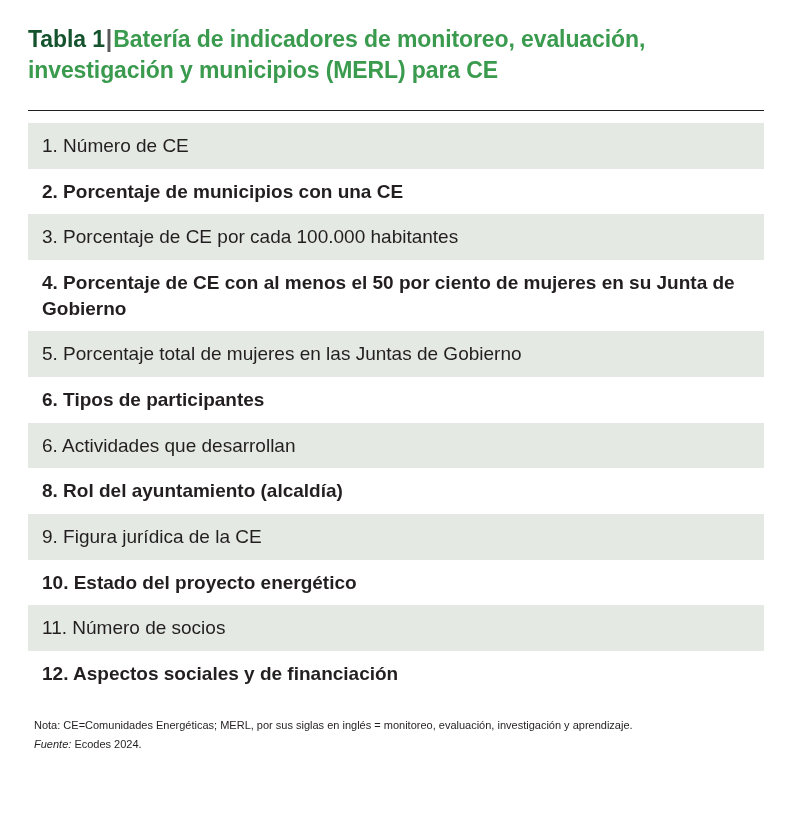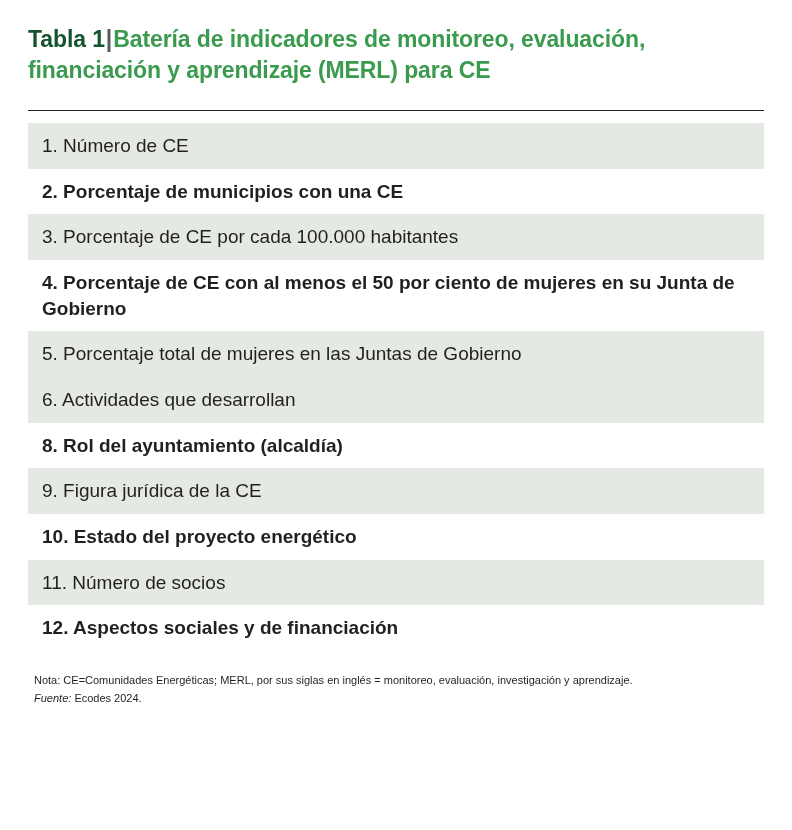--- a/index.html
+++ b/index.html
@@ -78,31 +78,32 @@
   .source-label {
     font-style: italic;
   }
 </style>
 </head>
 <body>
 
 <div class="page">
 
   <div class="table-title">
-    <span class="title-label">Tabla 1</span><span class="title-sep">|</span><span class="title-main">Batería de indicadores de monitoreo, evaluación, financiación y aprendizaje (MERL) para CE</span>
+    <span class="title-label">Tabla 1</span><span class="title-sep">|</span><span class="title-main">Batería de indicadores de monitoreo, evaluación, investigación y municipios (MERL) para CE</span>
   </div>
 
   <div class="rule"></div>
 
   <div class="rows">
     <div class="row shaded">1. Número de CE</div>
     <div class="row plain">2. Porcentaje de municipios con una CE</div>
     <div class="row shaded">3. Porcentaje de CE por cada 100.000 habitantes</div>
     <div class="row plain">4. Porcentaje de CE con al menos el 50 por ciento de mujeres en su Junta de Gobierno</div>
     <div class="row shaded">5. Porcentaje total de mujeres en las Juntas de Gobierno</div>
+    <div class="row plain">6. Tipos de participantes</div>
     <div class="row shaded">6. Actividades que desarrollan</div>
     <div class="row plain">8. Rol del ayuntamiento (alcaldía)</div>
     <div class="row shaded">9. Figura jurídica de la CE</div>
     <div class="row plain">10. Estado del proyecto energético</div>
     <div class="row shaded">11. Número de socios</div>
     <div class="row plain">12. Aspectos sociales y de financiación</div>
   </div>
 
   <div class="notes">
     <span class="note-text">Nota: CE=Comunidades Energéticas; MERL, por sus siglas en inglés = monitoreo, evaluación, investigación y aprendizaje.</span>

